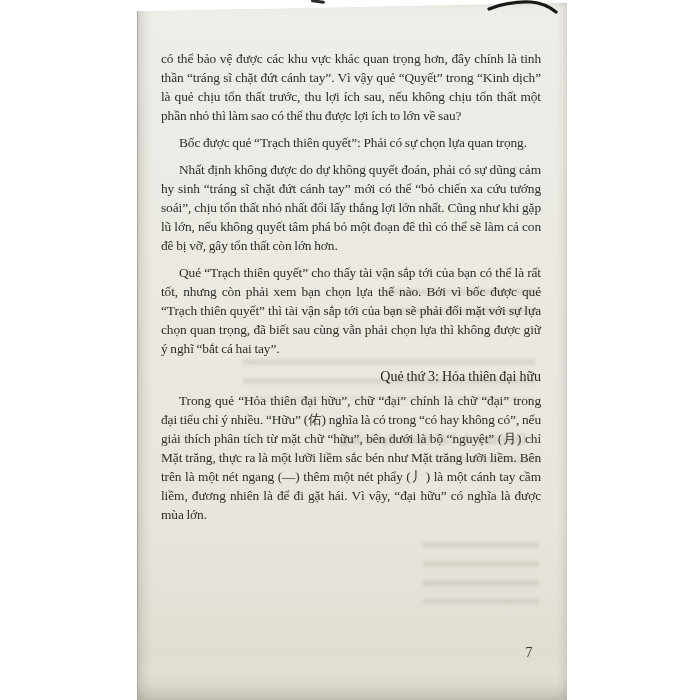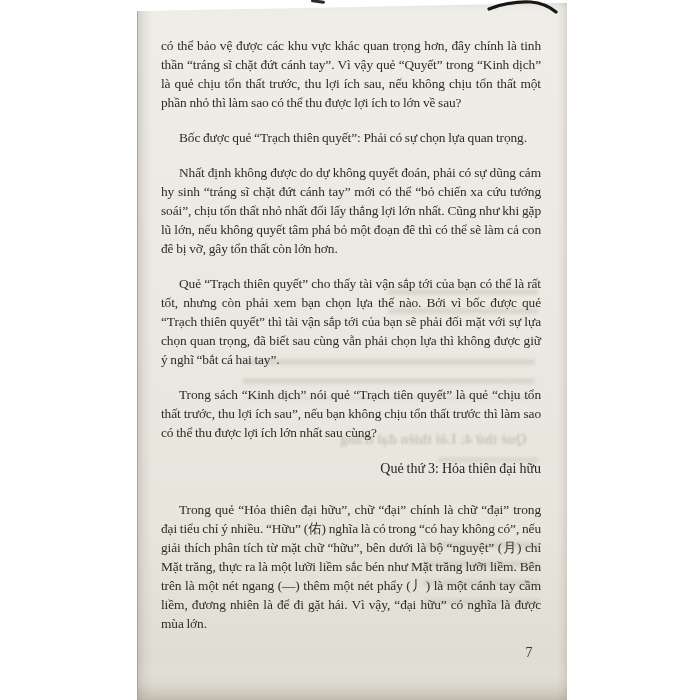--- a/index.html
+++ b/index.html
@@ -33,21 +33,21 @@
 
   
   .artifact-dash{
     position:absolute;left:311px;top:0px;width:14px;height:3px;
     background:#2b2a27;transform:rotate(7deg);border-radius:2px;
   }
   .artifact-pen{position:absolute;left:487px;top:0px;}
 
   
   .content{
-    position:absolute;left:0;top:0;width:429px;
+    position:absolute;left:0;top:13px;width:429px;
     padding:34px 26px 0 23px;
     box-sizing:border-box;
     color:#2e2c28;
     font-size:13.4px;
     line-height:19px;
     letter-spacing:-0.1px;
     word-spacing:-0.5px;
     text-align:justify;
   }
   .content p{margin:0;text-indent:18px;}
@@ -57,22 +57,22 @@
     text-align:right;
     text-indent:0;
     font-size:14px;
     line-height:22px;
     font-weight:normal;
     color:#26241f;
     letter-spacing:0;
   }
   .label-line{margin-top:3px !important;}
   .label-line b{letter-spacing:0;}
-  .content p + p{margin-top:16px;}
-  .content .gap-top{margin-top:20px;}
+  .content p + p{margin-top:8px;}
+  .content .gap-top{margin-top:3px;}
 
   .page-number{
     position:absolute;left:381px;top:643px;
     width:20px;text-align:center;
     font-size:14px;color:#3a3833;
   }
 
   
   .bleed-heading{
     position:absolute;left:188px;top:429px;width:215px;
@@ -113,21 +113,20 @@
     <div class="content">
 
       <p class="no-indent">có thể bảo vệ được các khu vực khác quan trọng hơn, đây chính là tinh thần “tráng sĩ chặt đứt cánh tay”. Vì vậy quẻ “Quyết” trong “Kinh dịch” là quẻ chịu tổn thất trước, thu lợi ích sau, nếu không chịu tổn thất một phần nhỏ thì làm sao có thể thu được lợi ích to lớn về sau?</p>
 
       <p>Bốc được quẻ “Trạch thiên quyết”: Phải có sự chọn lựa quan trọng.</p>
 
       <p>Nhất định không được do dự không quyết đoán, phải có sự dũng cảm hy sinh “tráng sĩ chặt đứt cánh tay” mới có thể “bỏ chiến xa cứu tướng soái”, chịu tổn thất nhỏ nhất đổi lấy thắng lợi lớn nhất. Cũng như khi gặp lũ lớn, nếu không quyết tâm phá bỏ một đoạn đê thì có thể sẽ làm cả con đê bị vỡ, gây tổn thất còn lớn hơn.</p>
 
       <p>Quẻ “Trạch thiên quyết” cho thấy tài vận sắp tới của bạn có thể là rất tốt, nhưng còn phải xem bạn chọn lựa thế nào. Bởi vì bốc được quẻ “Trạch thiên quyết” thì tài vận sắp tới của bạn sẽ phải đối mặt với sự lựa chọn quan trọng, đã biết sau cùng vẫn phải chọn lựa thì không được giữ ý nghĩ “bắt cá hai tay”.</p>
 
-      <p>Trong sách “Kinh dịch” nói quẻ “Trạch tiên quyết” là quẻ “chịu tổn thất trước, thu lợi ích sau”, nếu bạn không chịu tổn thất trước thì làm sao có thể thu được lợi ích lớn nhất sau cùng?</p>
 
       <p class="section-heading">Quẻ thứ 3: Hỏa thiên đại hữu</p>
 
 
 
       <p class="gap-top">Trong quẻ “Hỏa thiên đại hữu”, chữ “đại” chính là chữ “đại” trong đại tiểu chỉ ý nhiều. “Hữu” (佑) nghĩa là có trong “có hay không có”, nếu giải thích phân tích từ mặt chữ “hữu”, bên dưới là bộ “nguyệt” (月) chỉ Mặt trăng, thực ra là một lưỡi liềm sắc bén như Mặt trăng lưỡi liềm. Bên trên là một nét ngang (—) thêm một nét phẩy (丿) là một cánh tay cầm liềm, đương nhiên là để đi gặt hái. Vì vậy, “đại hữu” có nghĩa là được mùa lớn.</p>
 
 
     </div>
 

